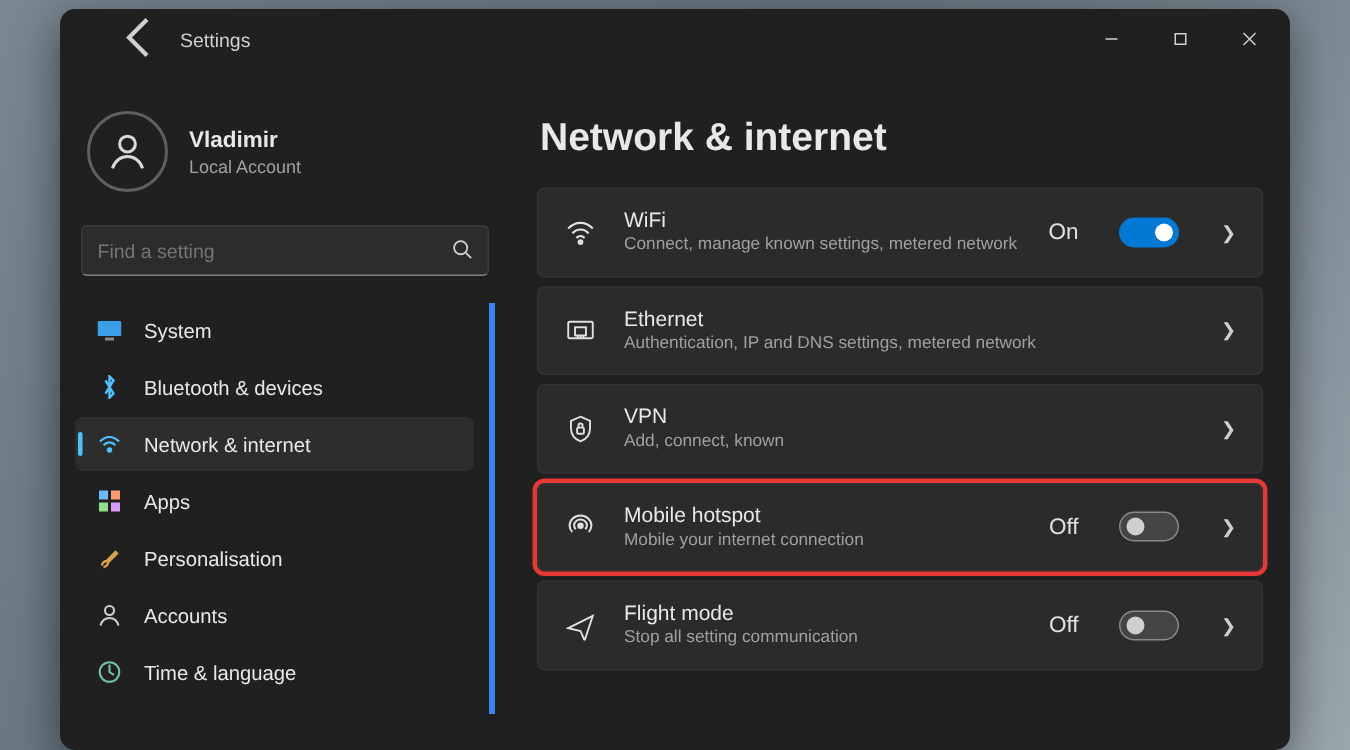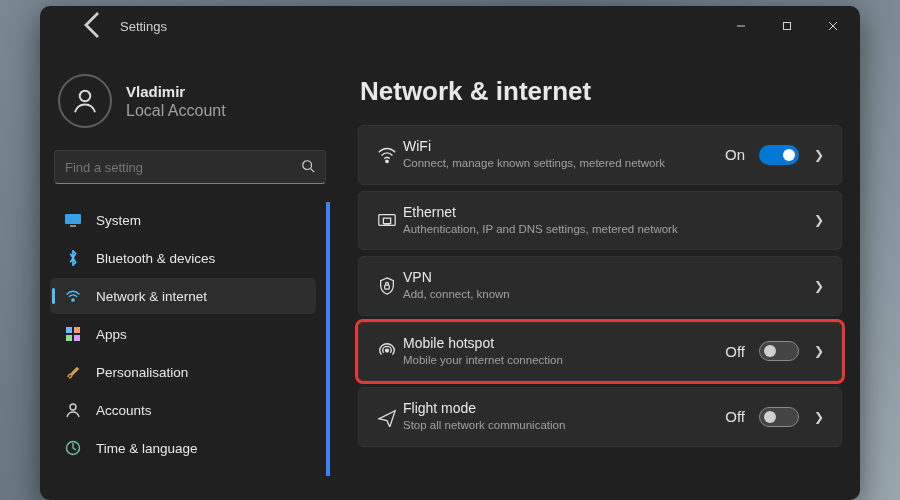--- a/index.html
+++ b/index.html
@@ -25,21 +25,21 @@
   .winbtn svg { width:10px; height:10px; }
   .body { flex:1; display:flex; overflow:hidden; }
   .sidebar { width:300px; padding:10px 10px 0 10px; display:flex; flex-direction:column; }
   .profile { display:flex; align-items:center; gap:14px; padding:18px 8px 22px 8px;}
   .avatar {
     width:54px; height:54px; border-radius:50%; border:2px solid #5f5f5f;
     display:flex; align-items:center; justify-content:center; color:#d8d8d8;
   }
   .avatar svg { width:30px; height:30px; }
   .uname { font-weight:600; font-size:15px; }
-  .uacct { font-size:16px; color:#a0a0a0; margin-top:2px;}
+  .uacct { font-size:12px; color:#a0a0a0; margin-top:2px;}
   .search {
     display:flex; align-items:center; background:#2c2c2c; border:1px solid #3a3a3a;
     border-bottom:1px solid #808080;
     border-radius:4px; height:34px; padding:0 10px; margin:0 4px 18px 4px;
   }
   .search input {
     flex:1; background:transparent; border:none; outline:none; color:#e5e5e5;
     font-size:13px;
   }
   .search .sicon { color:#cfcfcf; font-size:13px;}
@@ -53,21 +53,21 @@
     content:""; position:absolute; left:2px; top:10px; bottom:10px; width:3px;
     background:#4cc2ff; border-radius:2px;
   }
   .navicon { width:18px; height:18px; display:flex; align-items:center; justify-content:center;}
   .navicon svg{ width:16px; height:16px;}
   .main { flex:1; padding:20px 18px 0 18px; overflow:hidden;}
   .h1 { font-size:26px; font-weight:600; margin:10px 0 18px 2px;}
   .cards { display:flex; flex-direction:column; gap:6px;}
   .card {
     background:#2b2b2b; border:1px solid #333; border-radius:5px;
-    display:flex; align-items:center; padding:12px 16px; gap:4px;
+    display:flex; align-items:center; padding:12px 16px; gap:17px;
   }
   .card.hl { outline:3px solid #e53935; outline-offset:0px; }
   .cicon { width:24px; display:flex; align-items:center; justify-content:center; color:#e0e0e0;}
   .cicon svg{ width:20px; height:20px;}
   .ctext { flex:1; }
   .ctitle{ font-size:14px; }
   .csub  { font-size:11.5px; color:#a0a0a0; margin-top:2px; line-height:1.35;}
   .state { font-size:15px; color:#e0e0e0; margin-right:4px;text-align:center;}
   .toggle {
     width:40px; height:20px; border-radius:10px; position:relative; margin:0 10px 0 6px;
@@ -278,21 +278,21 @@
         </div>
 
         <div class="card">
           <span class="cicon">
               <svg viewBox="0 0 22 22" fill="none" stroke="currentColor" stroke-width="1.4">
                 <path d="M2 13l18-9-6 18-3-7z"></path>
               </svg>
             </span>
           <div class="ctext">
             <div class="ctitle">Flight mode</div>
-            <div class="csub">Stop all network communication</div>
+            <div class="csub">Stop all setting communication</div>
           </div>
           <span class="state">Off</span>
           <div class="toggle off">
               <div class="knob"></div>
             </div>
           <span class="chev">❯</span>
         </div>
 
       </div>
     </div>

